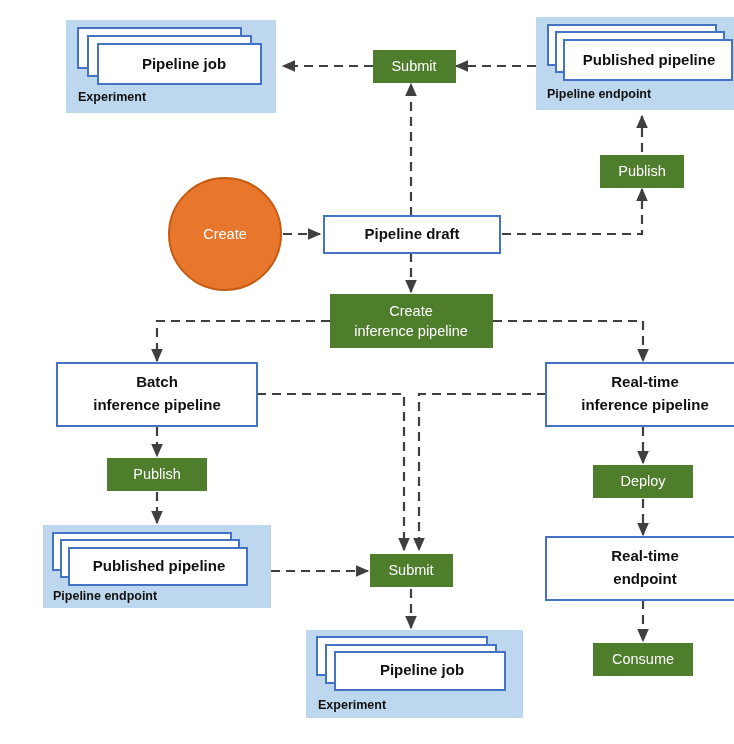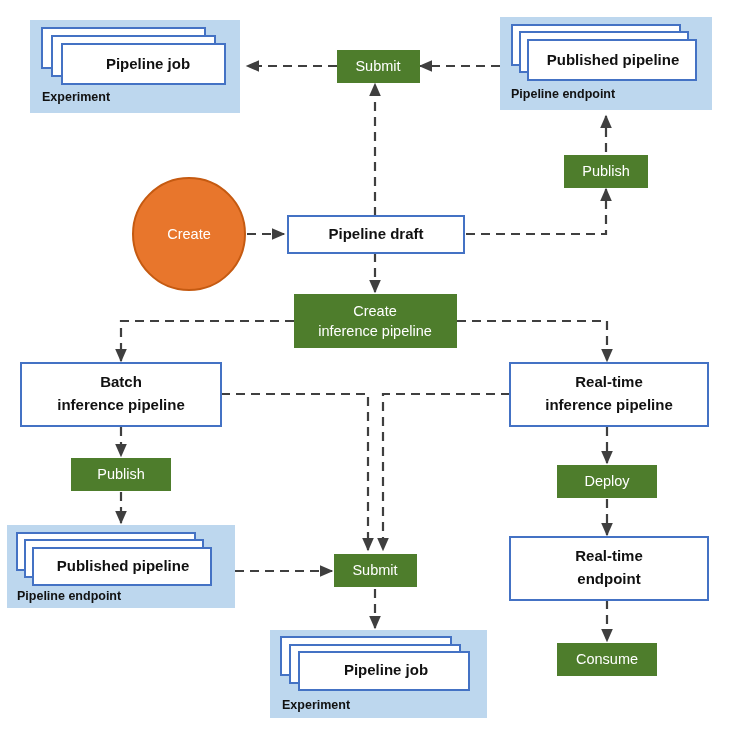--- a/index.html
+++ b/index.html
@@ -10,20 +10,21 @@
   body {
     width: 734px;
     height: 744px;
     font-family: "Liberation Sans", sans-serif;
     overflow: hidden;
   }
   #diagram-root {
     position: relative;
     width: 646px;
     height: 744px;
+    padding-left: 36px;
   }
   svg#diagram-svg {
     display: block;
     width: 734px;
     height: 744px;
   }
   .panel-rect { fill: #bdd7ee; }
   .card-rect { fill: #ffffff; stroke: #4472c4; stroke-width: 2; }
   .proc-rect { fill: #ffffff; stroke: #4472c4; stroke-width: 2; }
   .action-rect { fill: #4e7d2c; }

